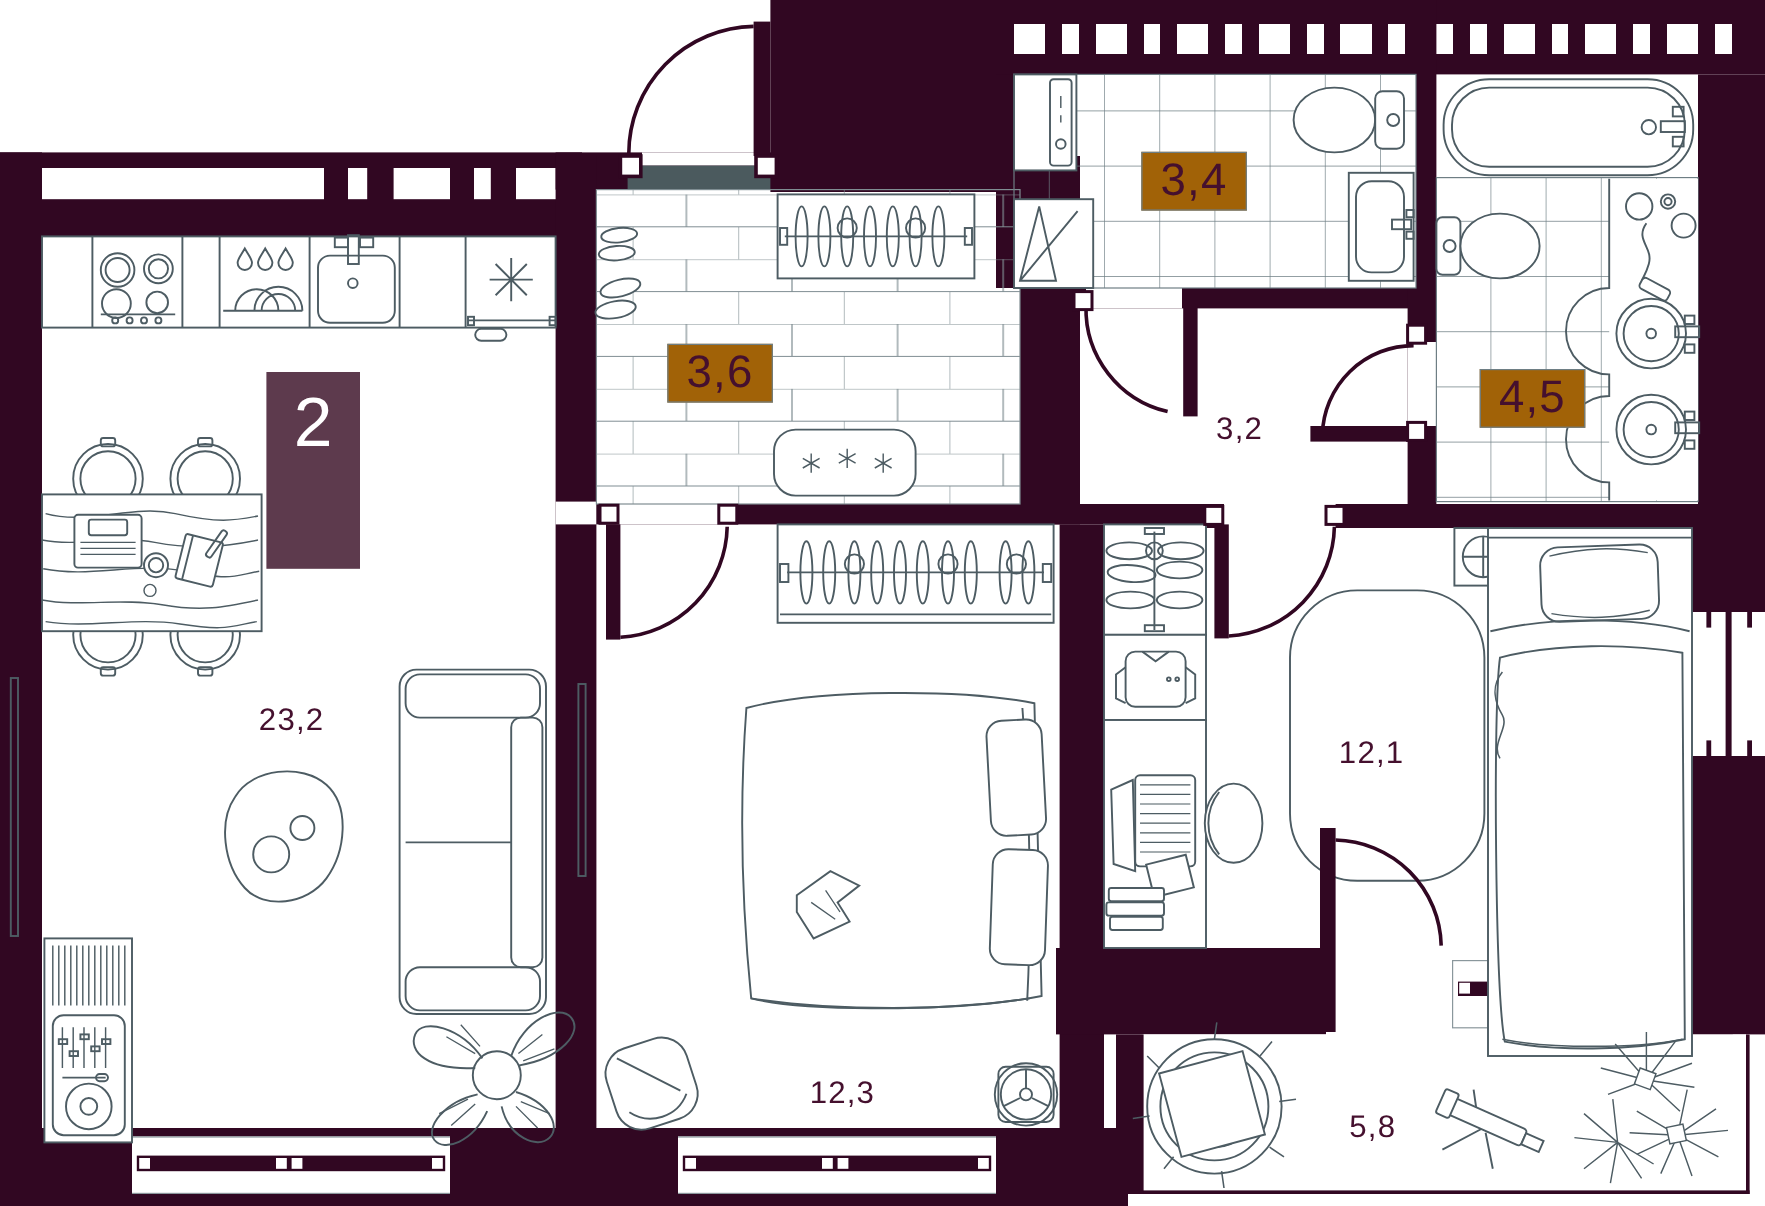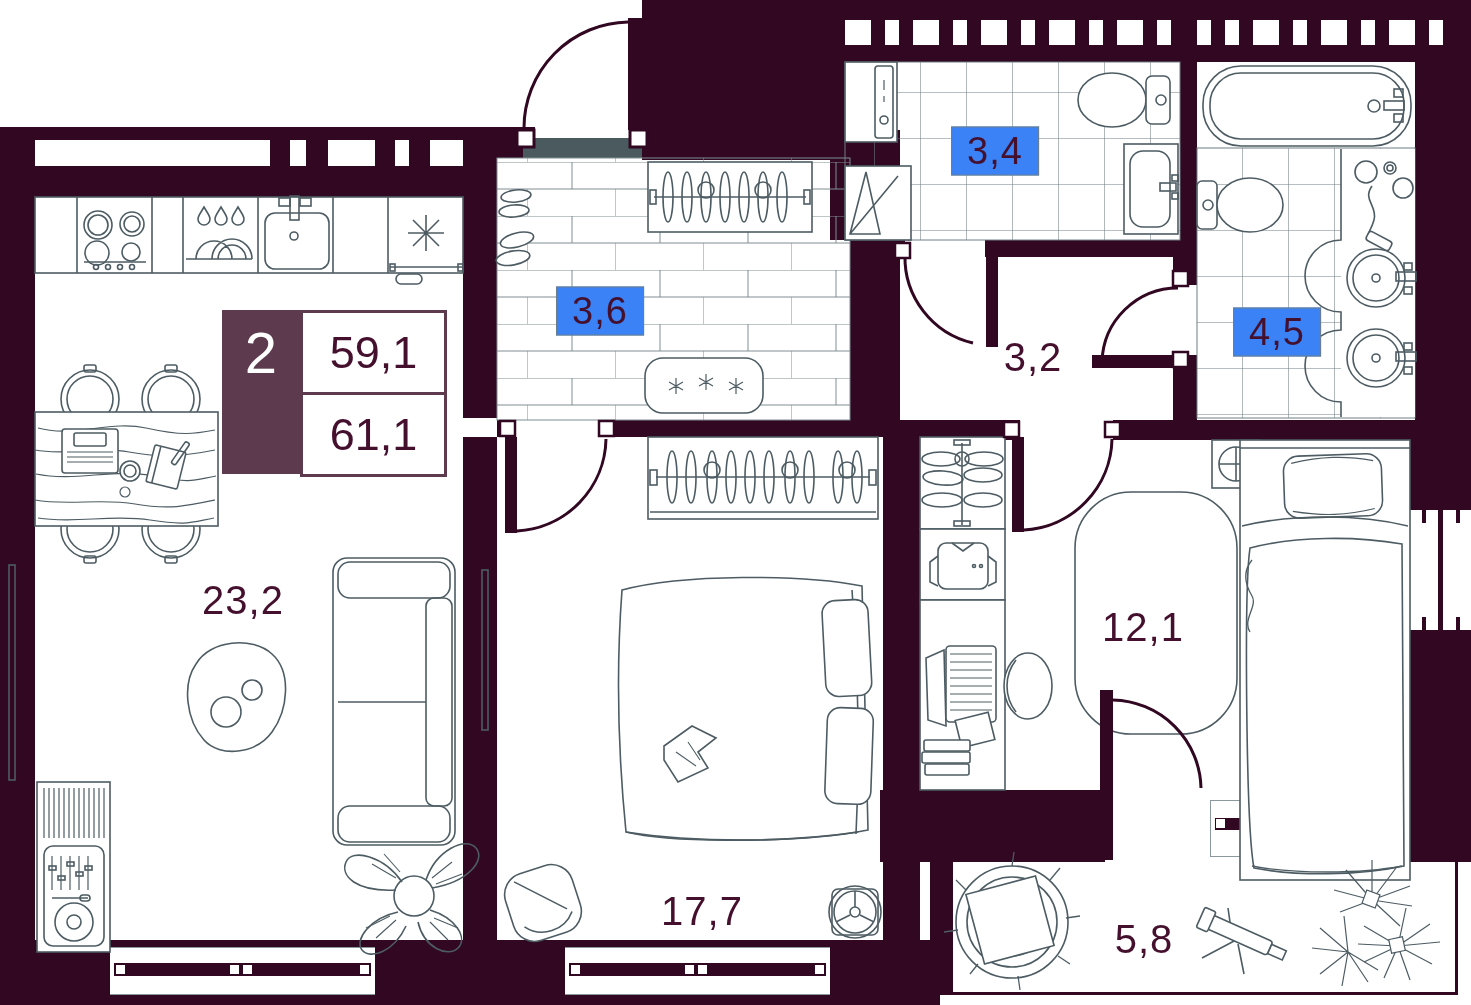--- a/index.html
+++ b/index.html
@@ -10,22 +10,22 @@
   .hatch{position:absolute;background:repeating-linear-gradient(90deg,#fff 0 26px,transparent 26px 40px,#fff 40px 54px,transparent 54px 68px)}
   .mat{position:absolute;background:#4b5a5e}
   .overlay{position:absolute;left:0;top:0}
   .win{position:absolute;background:#fff;border-top:1px solid #8a979c;border-bottom:1px solid #8a979c}
   .win .bar{position:absolute;left:4px;right:4px;top:15px;height:13px;background:#310722}
   .win .n{position:absolute;top:17px;width:9px;height:9px;background:#fff}
   .vwin{position:absolute;background:#fff}
   .vwin .vbar{position:absolute;left:26px;top:0;bottom:0;width:5px;background:#310722}
   .vwin .vt{position:absolute;width:4px;height:13px;background:#310722}
   .room-label{position:absolute;transform:translate(-50%,-50%);color:#45102e;
-        font-size:40px;letter-spacing:1px;white-space:nowrap}
-  .plaque{background:#3b82f6;border:1px solid #6e7e84;padding:2px 15px;font-size:38px}
+        font-size:26px;letter-spacing:1px;white-space:nowrap}
+  .plaque{background:#a16207;border:1px solid #6e7e84;padding:2px 15px;font-size:38px}
   .legend{position:absolute;left:222px;top:310px;width:225px;height:164px;display:flex}
   .legend-rooms{width:78px;background:#5d3a4d;color:#fff;font-size:58px;line-height:1;
         display:flex;justify-content:center;align-items:flex-start;padding-top:14px;box-sizing:border-box}
   .legend-col{flex:1;display:flex;flex-direction:column}
   .legend-box{flex:1;background:#fff;border:3px solid #5d3a4d;margin-bottom:-3px;
         display:flex;align-items:center;justify-content:center;font-size:45px;color:#45102e}
 </style>
 </head>
 <body>
 
@@ -469,30 +469,22 @@
       </g>
     </g>
   </svg>
 
   <div class="room-label" style="left:243px;top:600px"><span>23,2</span></div>
   <div class="room-label plaque" style="left:600px;top:311px"><span>3,6</span></div>
   <div class="room-label plaque" style="left:995px;top:151px"><span>3,4</span></div>
   <div class="room-label" style="left:1033px;top:357px"><span>3,2</span></div>
   <div class="room-label plaque" style="left:1277px;top:332px"><span>4,5</span></div>
   <div class="room-label" style="left:1143px;top:627px"><span>12,1</span></div>
-  <div class="room-label" style="left:702px;top:911px"><span>17,7</span></div>
+  <div class="room-label" style="left:702px;top:911px"><span>12,3</span></div>
   <div class="room-label" style="left:1144px;top:939px"><span>5,8</span></div>
 
   <div class="legend">
     <div class="legend-rooms">
         <span>2</span>
       </div>
-    <div class="legend-col">
-      <div class="legend-box">
-          <span>59,1</span>
-        </div>
-      <div class="legend-box">
-          <span>61,1</span>
-        </div>
-    </div>
   </div>
 
 </div>
 
 </body></html>

